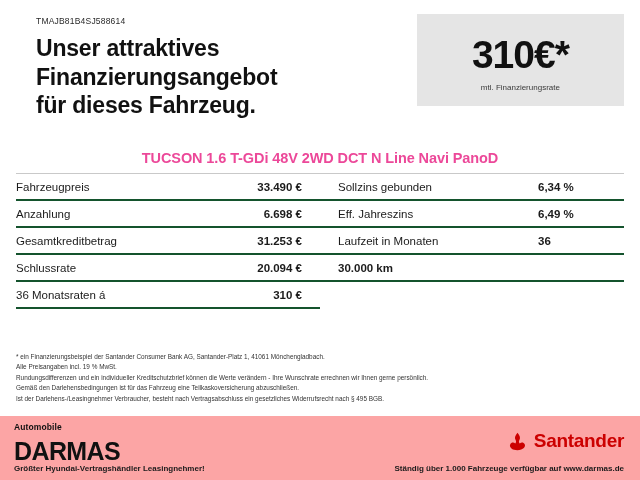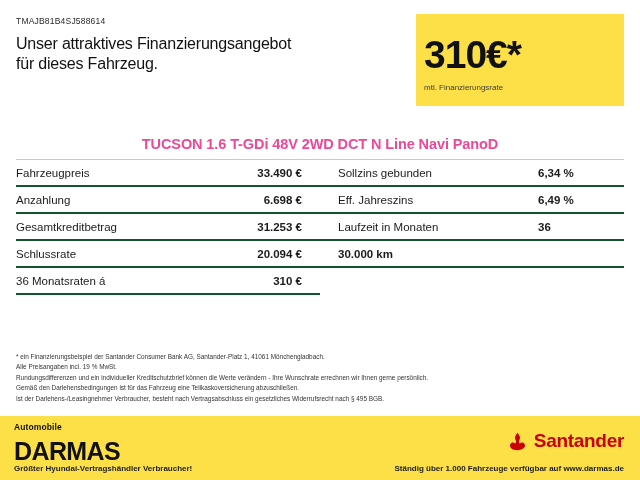--- a/index.html
+++ b/index.html
@@ -7,32 +7,32 @@
   body {
     width:640px; height:480px;
     background:#ffffff;
     font-family:"Liberation Sans", sans-serif;
     color:#1b1b1b;
     overflow:hidden;
   }
   .page { position:relative; width:640px; height:480px; }
 
   
-  .header { display:flex; padding:14px 16px 0 16px; }
+  .header { display:flex; padding:14px 16px 0 16px;margin-left:20px; }
   .header-left { flex:1 1 auto; padding-right:12px; }
   .vin {
     font-size:8.5px; letter-spacing:0.2px; color:#2a2a2a; margin:2px 0 8px 0;
   }
   .headline {
-    font-size:16px; font-weight:normal; line-height:1.24; letter-spacing:-0.2px;
+    font-size:23px; font-weight:bold; line-height:1.24; letter-spacing:-0.2px;
     color:#111; max-width:370px;
   }
   .header-right {
-    width:208px; height:92px; background:#fde047;
-    display:flex; flex-direction:column; align-items:flex-start; justify-content:center;
+    width:208px; height:92px; background:#e5e5e5;
+    display:flex; flex-direction:column; align-items:center; justify-content:center;
     padding:6px 8px 0 8px;
   }
   .rate-price {
     font-size:39px; font-weight:bold; line-height:1; letter-spacing:-1px; color:#111;
     white-space:nowrap;
   }
   .rate-label { font-size:8px; color:#3a3a3a; margin-top:9px; }
 
   
   .model-wrap { margin-top:30px; padding:0 16px; }
@@ -62,21 +62,21 @@
   
   .legal {
     position:absolute; left:16px; right:16px; top:352px;
     font-size:6.4px; line-height:1.62; color:#333;
   }
   .legal p { margin:0; }
 
   
   .footer {
     position:absolute; left:0; right:0; bottom:0; height:64px;
-    background:#fde047; display:flex; align-items:flex-start;
+    background:#fca5a5; display:flex; align-items:flex-start;
   }
   .footer-inner { position:relative; width:100%; height:100%; }
   .darmas {
     position:absolute; left:14px; top:6px; color:#111;
   }
   .darmas-top { font-size:8.5px; font-weight:bold; letter-spacing:0.1px; }
   .darmas-main {
     font-size:25px; font-weight:bold; letter-spacing:-0.6px; line-height:1;
     margin-top:7px;
   }
@@ -185,21 +185,21 @@
     <p>Ist der Darlehens-/Leasingnehmer Verbraucher, besteht nach Vertragsabschluss ein gesetzliches Widerrufsrecht nach § 495 BGB.</p>
   </div>
 
   <div class="footer">
     <div class="footer-inner">
 
       <div class="darmas">
         <div class="darmas-top">Automobile</div>
         <div class="darmas-main">DARMAS</div>
       </div>
-      <div class="darmas-tag">Größter Hyundai-Vertragshändler Verbraucher!</div>
+      <div class="darmas-tag">Größter Hyundai-Vertragshändler Leasingnehmer!</div>
 
       <div class="santander">
         <span class="flame">
           <svg width="19" height="19" viewBox="0 0 19 19" aria-hidden="true">
             <path d="M9.5 0.7 C7.2 3.6 6.4 5.6 7.4 7.6 C8.3 9.4 8.3 10.3 7.3 11.6 C5.6 9.9 3.2 10.4 2.2 12.4 C1.2 14.4 3.1 16.8 6.1 17.8 C8.3 18.5 11.1 18.4 13.2 17.6 C16.1 16.5 17.7 14.2 16.7 12.3 C15.7 10.4 13.4 9.9 11.7 11.6 C10.7 10.3 10.7 9.4 11.6 7.6 C12.6 5.6 11.8 3.6 9.5 0.7 Z" fill="#cc0000"></path>
           </svg>
         </span>
         <span class="santander-name">Santander</span>
       </div>
 

